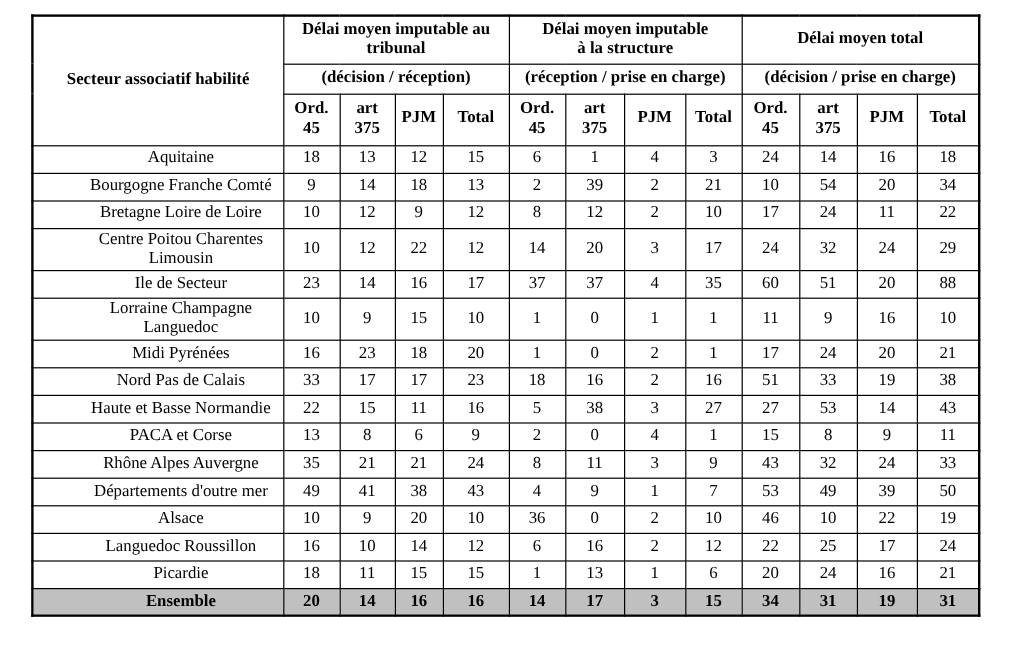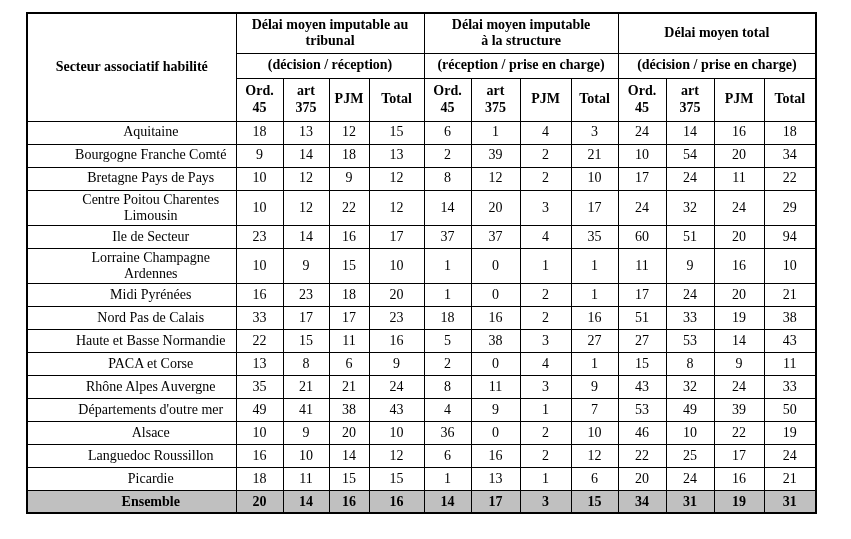--- a/index.html
+++ b/index.html
@@ -129,21 +129,21 @@
           <td>2</td>
           <td>39</td>
           <td>2</td>
           <td>21</td>
           <td>10</td>
           <td>54</td>
           <td>20</td>
           <td>34</td>
         </tr>
         <tr>
-          <td class="region">Bretagne Pays de Pays</td>
+          <td class="region">Bretagne Loire de Loire</td>
           <td>10</td>
           <td>12</td>
           <td>9</td>
           <td>12</td>
           <td>8</td>
           <td>12</td>
           <td>2</td>
           <td>10</td>
           <td>17</td>
           <td>24</td>
@@ -172,24 +172,24 @@
           <td>14</td>
           <td>16</td>
           <td>17</td>
           <td>37</td>
           <td>37</td>
           <td>4</td>
           <td>35</td>
           <td>60</td>
           <td>51</td>
           <td>20</td>
-          <td>94</td>
-        </tr>
-        <tr>
-          <td class="region">Lorraine Champagne Ardennes</td>
+          <td>88</td>
+        </tr>
+        <tr>
+          <td class="region">Lorraine Champagne Languedoc</td>
           <td>10</td>
           <td>9</td>
           <td>15</td>
           <td>10</td>
           <td>1</td>
           <td>0</td>
           <td>1</td>
           <td>1</td>
           <td>11</td>
           <td>9</td>

